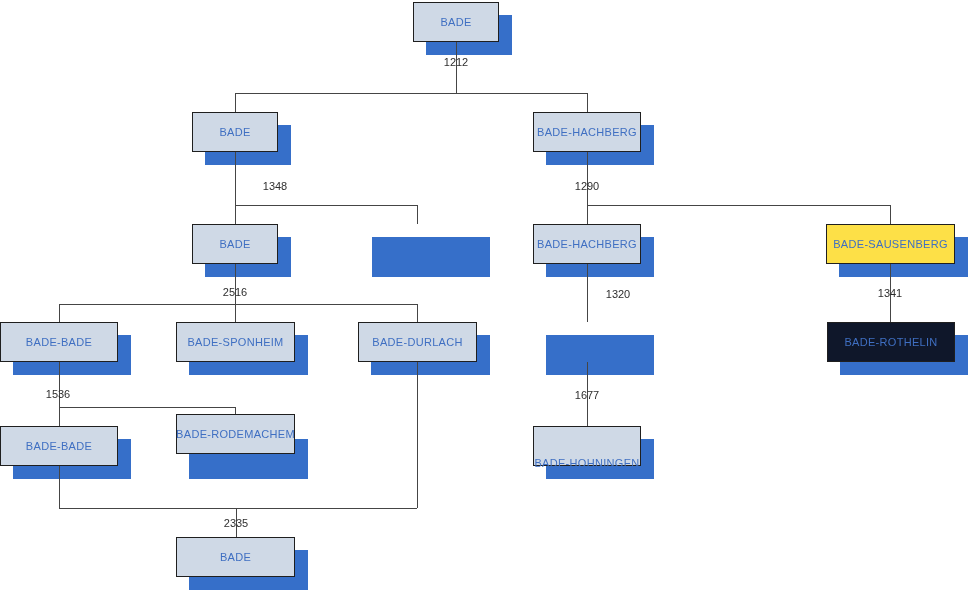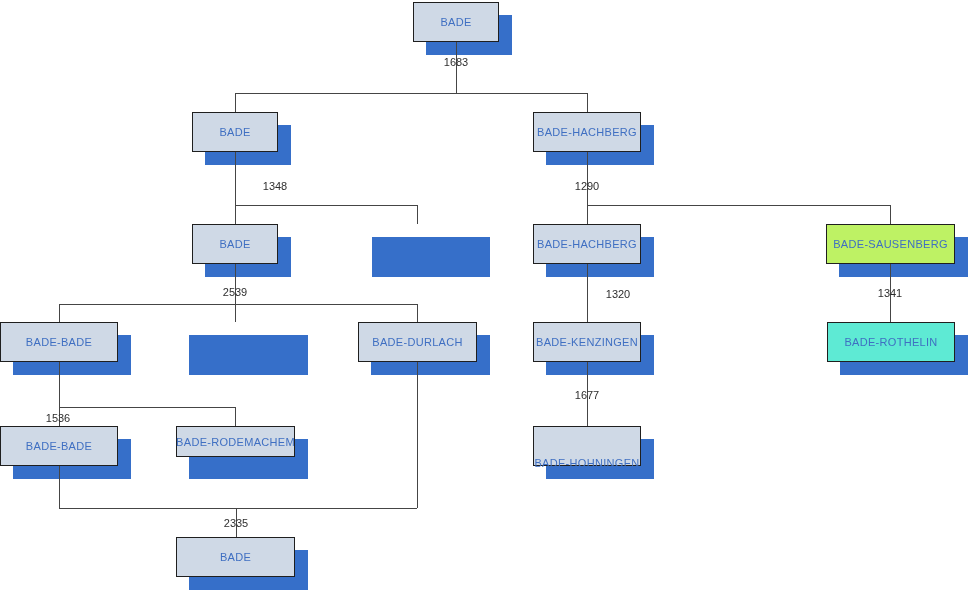--- a/index.html
+++ b/index.html
@@ -105,49 +105,49 @@
     </div>
     <div class="node-box" style="left: 533px; top: 112px; width: 108px; height: 40px; background: rgb(207, 217, 230); border-color: rgb(31, 31, 31);">
       <span class="node-label" style="color: rgb(63, 111, 194);">BADE-HACHBERG</span>
     </div>
     <div class="node-box" style="left: 192px; top: 224px; width: 86px; height: 40px; background: rgb(207, 217, 230); border-color: rgb(31, 31, 31);">
       <span class="node-label" style="color: rgb(63, 111, 194);">BADE</span>
     </div>
     <div class="node-box" style="left: 533px; top: 224px; width: 108px; height: 40px; background: rgb(207, 217, 230); border-color: rgb(31, 31, 31);">
       <span class="node-label" style="color: rgb(63, 111, 194);">BADE-HACHBERG</span>
     </div>
-    <div class="node-box" style="left: 826px; top: 224px; width: 129px; height: 40px; background: #bef264; border-color: rgb(31, 31, 31);">
+    <div class="node-box" style="left: 826px; top: 224px; width: 129px; height: 40px; background: #fde047; border-color: rgb(31, 31, 31);">
       <span class="node-label" style="color: rgb(63, 111, 194);">BADE-SAUSENBERG</span>
     </div>
     <div class="node-box" style="left: 0px; top: 322px; width: 118px; height: 40px; background: rgb(207, 217, 230); border-color: rgb(31, 31, 31);">
       <span class="node-label" style="color: rgb(63, 111, 194);">BADE-BADE</span>
     </div>
+    <div class="node-box" style="left: 176px; top: 322px; width: 119px; height: 40px; background: rgb(207, 217, 230); border-color: rgb(31, 31, 31);">
+      <span class="node-label" style="color: rgb(63, 111, 194);">BADE-SPONHEIM</span>
+    </div>
     <div class="node-box" style="left: 358px; top: 322px; width: 119px; height: 40px; background: rgb(207, 217, 230); border-color: rgb(31, 31, 31);">
       <span class="node-label" style="color: rgb(63, 111, 194);">BADE-DURLACH</span>
     </div>
-    <div class="node-box" style="left: 533px; top: 322px; width: 108px; height: 40px; background: rgb(207, 217, 230); border-color: rgb(31, 31, 31);">
-      <span class="node-label" style="color: rgb(63, 111, 194);">BADE-KENZINGEN</span>
-    </div>
-    <div class="node-box" style="left: 827px; top: 322px; width: 128px; height: 40px; background: #5eead4; border-color: rgb(31, 31, 31);">
+    <div class="node-box" style="left: 827px; top: 322px; width: 128px; height: 40px; background: #0f172a; border-color: rgb(31, 31, 31);">
       <span class="node-label" style="color: rgb(63, 111, 194);">BADE-ROTHELIN</span>
     </div>
     <div class="node-box" style="left: 0px; top: 426px; width: 118px; height: 40px; background: rgb(207, 217, 230); border-color: rgb(31, 31, 31);">
       <span class="node-label" style="color: rgb(63, 111, 194);">BADE-BADE</span>
     </div>
-    <div class="node-box" style="left: 176px; top: 426px; width: 119px; height: 31px; background: rgb(207, 217, 230); border-color: rgb(31, 31, 31);">
+    <div class="node-box" style="left: 176px; top: 414px; width: 119px; height: 40px; background: rgb(207, 217, 230); border-color: rgb(31, 31, 31);">
       <span class="node-label" style="color: rgb(63, 111, 194);">BADE-RODEMACHEM</span>
     </div>
     <div class="node-box" style="left: 533px; top: 426px; width: 108px; height: 40px; background: rgb(207, 217, 230); border-color: rgb(31, 31, 31);">
       <span class="node-label" style="color: rgb(63, 111, 194); margin-top: 34px;">BADE-HOHNINGEN</span>
     </div>
     <div class="node-box" style="left: 176px; top: 537px; width: 119px; height: 40px; background: rgb(207, 217, 230); border-color: rgb(31, 31, 31);">
       <span class="node-label" style="color: rgb(63, 111, 194);">BADE</span>
     </div>
-    <div class="year-label" style="left: 456px; top: 62px; color: rgb(46, 46, 46);">1683</div>
+    <div class="year-label" style="left: 456px; top: 62px; color: rgb(46, 46, 46);">1212</div>
     <div class="year-label" style="left: 235px; top: 186px; color: rgb(46, 46, 46); margin-left: 40px;">1348</div>
     <div class="year-label" style="left: 587px; top: 186px; color: rgb(46, 46, 46);">1290</div>
-    <div class="year-label" style="left: 235px; top: 292px; color: rgb(46, 46, 46);">2539</div>
+    <div class="year-label" style="left: 235px; top: 292px; color: rgb(46, 46, 46);">2516</div>
     <div class="year-label" style="left: 618px; top: 294px; color: rgb(46, 46, 46);">1320</div>
     <div class="year-label" style="left: 890px; top: 293px; color: rgb(46, 46, 46);">1341</div>
-    <div class="year-label" style="left: 58px; top: 418px; color: rgb(46, 46, 46);">1536</div>
+    <div class="year-label" style="left: 58px; top: 394px; color: rgb(46, 46, 46);">1536</div>
     <div class="year-label" style="left: 587px; top: 395px; color: rgb(46, 46, 46);">1677</div>
     <div class="year-label" style="left: 236px; top: 523px; color: rgb(46, 46, 46);">2335</div>
   </div>
 
 </body></html>

